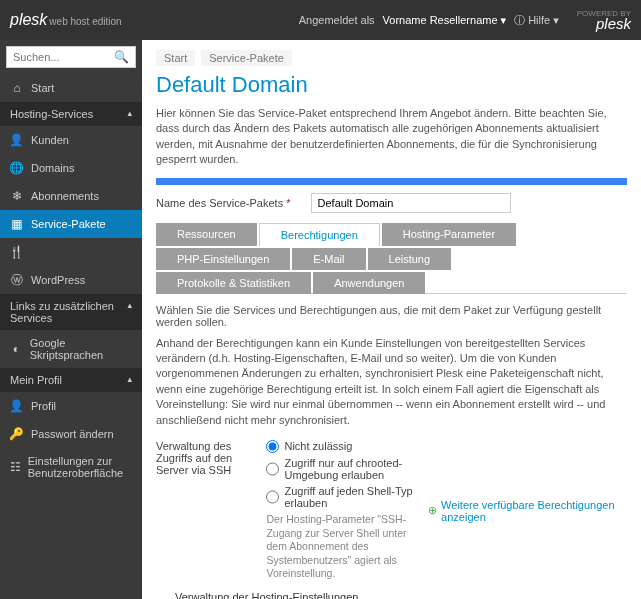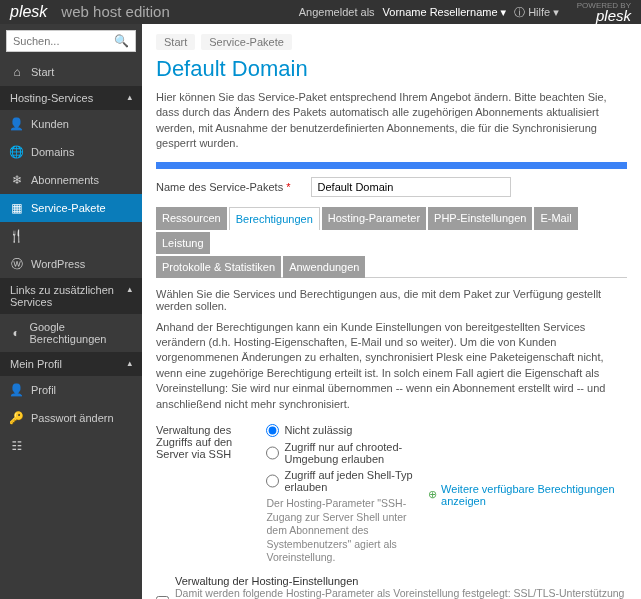--- a/index.html
+++ b/index.html
@@ -1,19 +1,19 @@
 <!DOCTYPE html>
 <html><head>
 <meta charset="utf-8">
 <style>
 * { margin: 0; padding: 0; box-sizing: border-box; }
 body { font-family: "Segoe UI", Arial, sans-serif; font-size: 12px; background: #fff; color: #444; width: 641px; }
-.topbar { background: #333; height: 24px; display: flex; align-items: center; padding: 0 10px; color: #ccc; }
+.topbar { background: #333; height: 40px; display: flex; align-items: center; padding: 0 10px; color: #ccc; }
 .brand { color: #fff; font-size: 16px; font-weight: 300; display: flex; align-items: baseline; }
-.brand-sub { font-size: 15px; color: #aaa; margin-left: 14px; }
+.brand-sub { font-size: 10px; color: #aaa; margin-left: 2px; }
 .topbar-right { margin-left: auto; display: flex; align-items: center; gap: 8px; font-size: 11px; }
 .topbar-right .user { color: #fff; }
 .powered { text-align: right; font-size: 8px; color: #888; line-height: 0.9; margin-left: 10px; }
 .powered .plesk { font-size: 15px; color: #fff; font-style: italic; }
 .layout { display: flex; }
 .sidebar { width: 142px; background: #3a3a3a; color: #ccc; min-height: 563px; }
 .search-wrap { background: #fff; margin: 6px; display: flex; align-items: center; border: 1px solid #ccc; }
 .search-wrap input { border: none; padding: 4px 6px; width: 100%; font-size: 11px; outline: none; }
 .search-wrap .mag { padding: 2px 6px; color: #666; }
 .sb-item { display: flex; align-items: center; gap: 7px; padding: 7px 10px; font-size: 11px; cursor: pointer; }
@@ -24,21 +24,21 @@
 .main { flex: 1; padding: 10px 14px; background: #fff; }
 .breadcrumb { font-size: 11px; color: #777; display: flex; gap: 6px; align-items: center; margin-bottom: 6px; }
 .breadcrumb span { background: #f4f4f4; padding: 2px 8px; border-radius: 2px; }
 h1 { font-size: 22px; color: #0090d0; font-weight: 400; margin-bottom: 8px; }
 .intro { font-size: 11px; color: #555; line-height: 1.4; margin-bottom: 10px; }
 .name-row { display: flex; align-items: center; gap: 20px; margin-bottom: 10px; border-top: 7px solid #3b82f6; padding-top: 8px; }
 .name-row label { font-size: 11px; }
 .name-row .req { color: #d00; }
 .name-row input { border: 1px solid #ccc; padding: 3px 6px; font-size: 11px; width: 200px; }
 .tabs { display: flex; flex-wrap: wrap; gap: 2px; }
-.tab { background: #9d9d9d; color: #fff; padding: 5px 6px; font-size: 11px; cursor: pointer; }
+.tab { background: #9d9d9d; color: #fff; padding: 5px 21px; font-size: 11px; cursor: pointer; }
 .tab.active { background: #fff; color: #0090d0; border: 1px solid #ccc; border-bottom: none; }
 .tab-row2 { margin-top: 2px; }
 .content { border-top: 1px solid #ccc; padding-top: 10px; margin-top: -1px; }
 .desc { font-size: 11px; color: #555; margin-bottom: 8px; }
 .desc2 { font-size: 11px; color: #555; line-height: 1.4; margin-bottom: 12px; }
 .perm-block { display: flex; gap: 0; margin-bottom: 10px; }
 .perm-label { width: 130px; font-size: 11px; }
 .perm-opts { width: 190px; font-size: 11px; }
 .perm-opts label { display: flex; gap: 5px; margin-bottom: 4px; }
 .perm-note { color: #888; font-size: 10.5px; line-height: 1.3; margin-top: 4px; }
@@ -104,36 +104,37 @@
     <div class="sb-item">
         <span class="icon">ⓦ</span>
         <span>WordPress</span>
       </div>
     <div class="sb-header">
         <span>Links zu zusätzlichen Services</span>
         <span class="arrow">▴</span>
       </div>
     <div class="sb-item">
         <span class="icon">◐</span>
-        <span>Google Berechtigungen</span>
+        <span>Google Skriptsprachen</span>
       </div>
     <div class="sb-header">
         <span>Mein Profil</span>
         <span class="arrow">▴</span>
       </div>
     <div class="sb-item">
         <span class="icon">👤</span>
         <span>Profil</span>
       </div>
     <div class="sb-item">
         <span class="icon">🔑</span>
         <span>Passwort ändern</span>
       </div>
     <div class="sb-item">
         <span class="icon">☷</span>
+        <span>Einstellungen zur Benutzeroberfläche</span>
       </div>
   </div>
 
   <div class="main">
     <div class="breadcrumb">
       <span>Start</span>
       <span>Service-Pakete</span>
     </div>
     <h1>Default Domain</h1>
     <div class="intro">Hier können Sie das Service-Paket entsprechend Ihrem Angebot ändern. Bitte beachten Sie, dass durch das Ändern des Pakets automatisch alle zugehörigen Abonnements aktualisiert werden, mit Ausnahme der benutzerdefinierten Abonnements, die für die Synchronisierung gesperrt wurden.</div>

